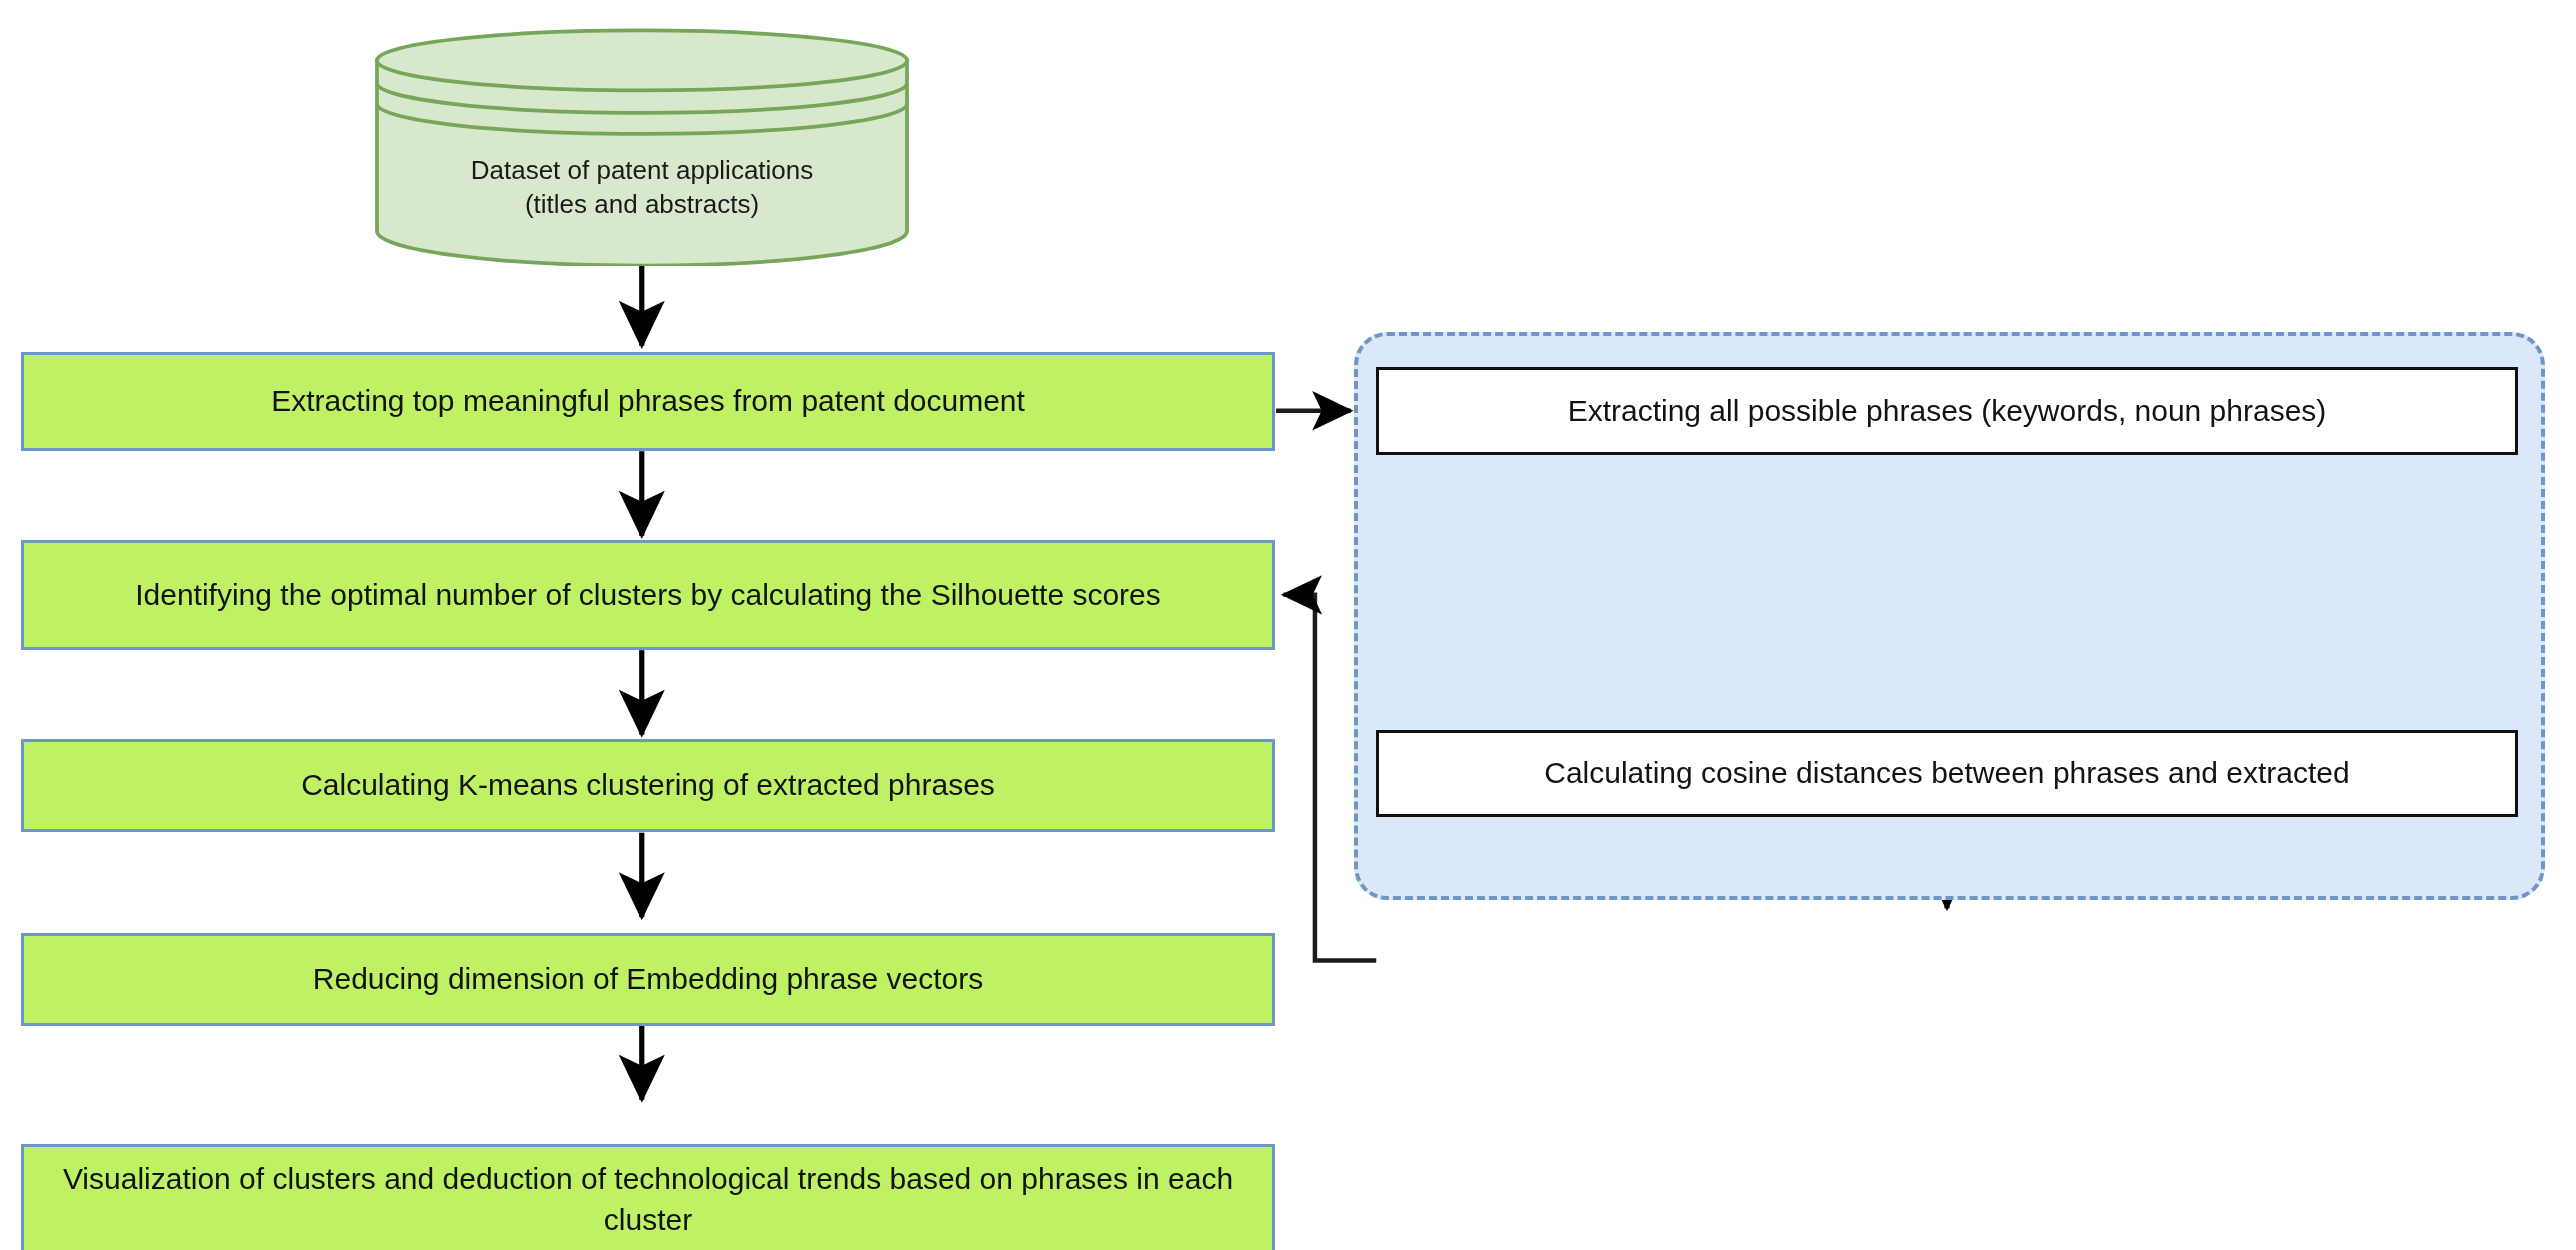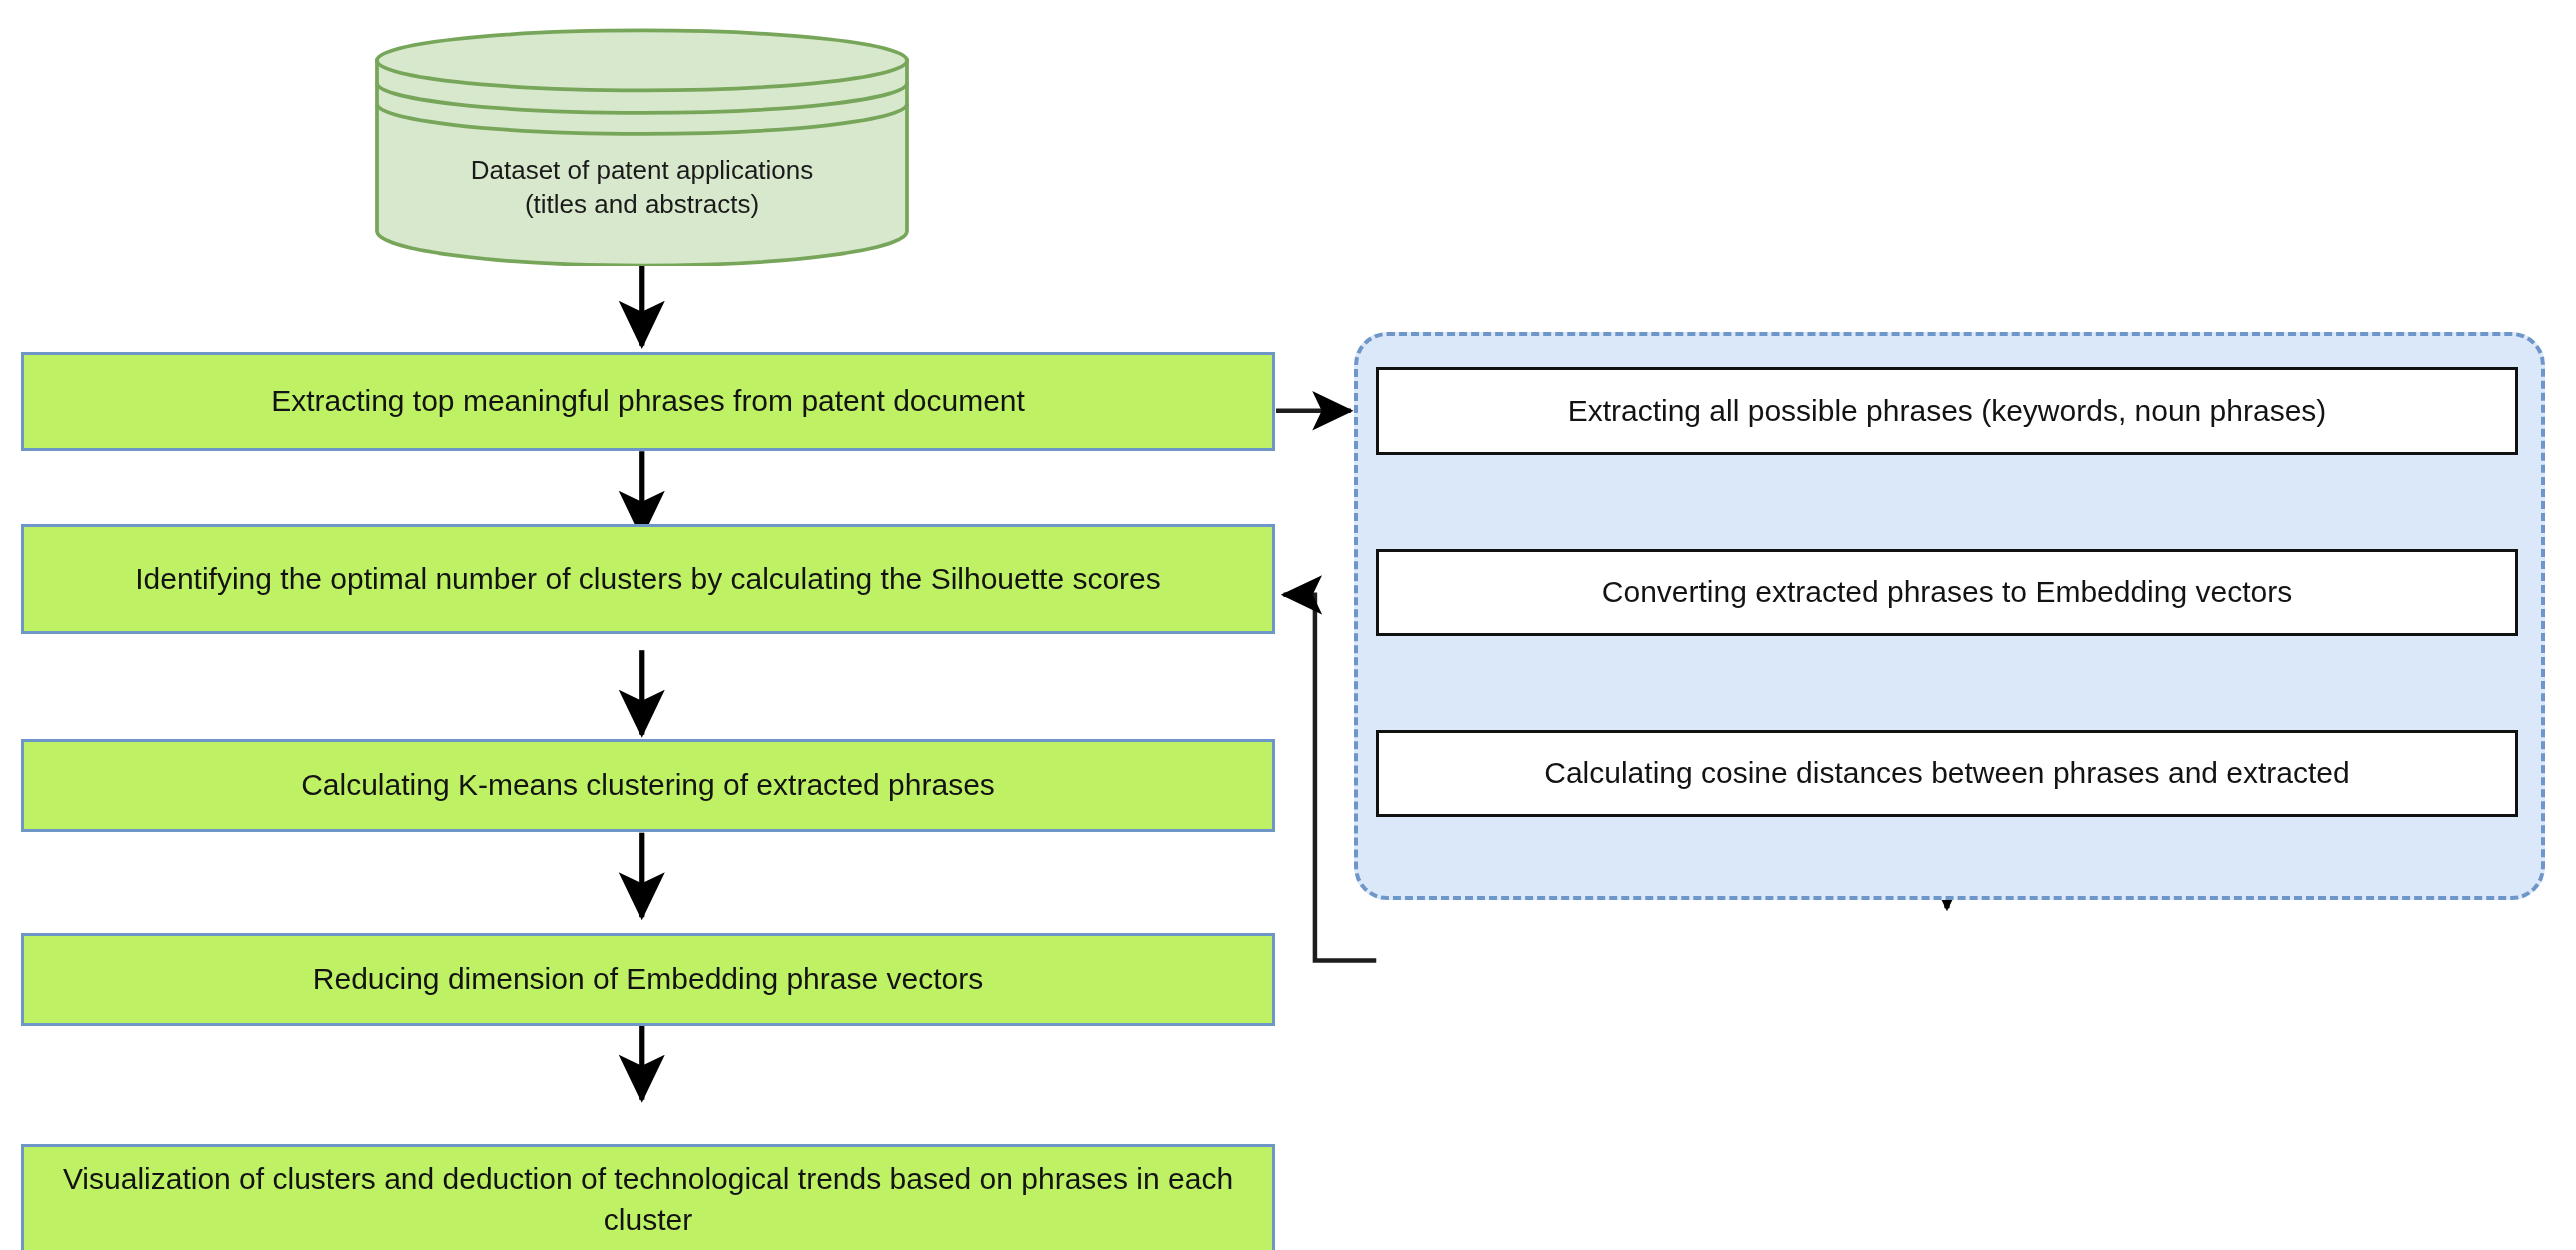--- a/index.html
+++ b/index.html
@@ -156,39 +156,36 @@
     </svg>
     <div class="cyl-label">
       <div>Dataset of patent applications</div>
       <div>(titles and abstracts)</div>
     </div>
   </div>
 
   <div class="pbox" style="top:352px;  height:99px;">
     <span>Extracting top meaningful phrases from patent document</span>
   </div>
-  <div class="pbox" style="top:524px;  height:110px;">
+  <div class="pbox" style="top:540px;  height:110px;">
     <span>Identifying the optimal number of clusters by calculating the Silhouette scores</span>
   </div>
   <div class="pbox" style="top:739px;  height:93px;">
     <span>Calculating K-means clustering of extracted phrases</span>
   </div>
   <div class="pbox" style="top:933px; height:93px;">
     <span>Reducing dimension of Embedding phrase vectors</span>
   </div>
   <div class="pbox" style="top:1104px; height:111px;margin-top:40px;">
     <span>Visualization of clusters and deduction of technological trends based on phrases in each cluster</span>
   </div>
 
   <div class="subgroup"></div>
 
   <div class="sbox" style="top:367px;  height:88px;">
     <span>Extracting all possible phrases (keywords, noun phrases)</span>
   </div>
-  <div class="sbox" style="top:549px;  height:87px;">
-    <span>Converting extracted phrases to Embedding vectors</span>
-  </div>
   <div class="sbox" style="top:730px;  height:87px;">
     <span>Calculating cosine distances between phrases and extracted</span>
   </div>
 
 </div>
 
 
 </body></html>

